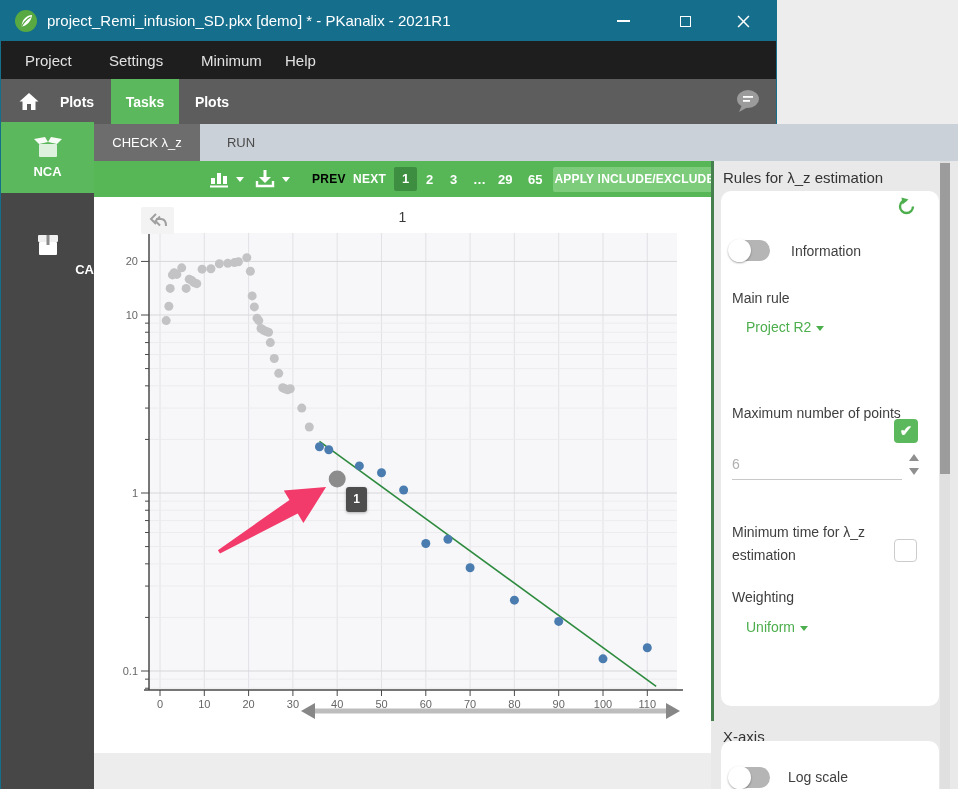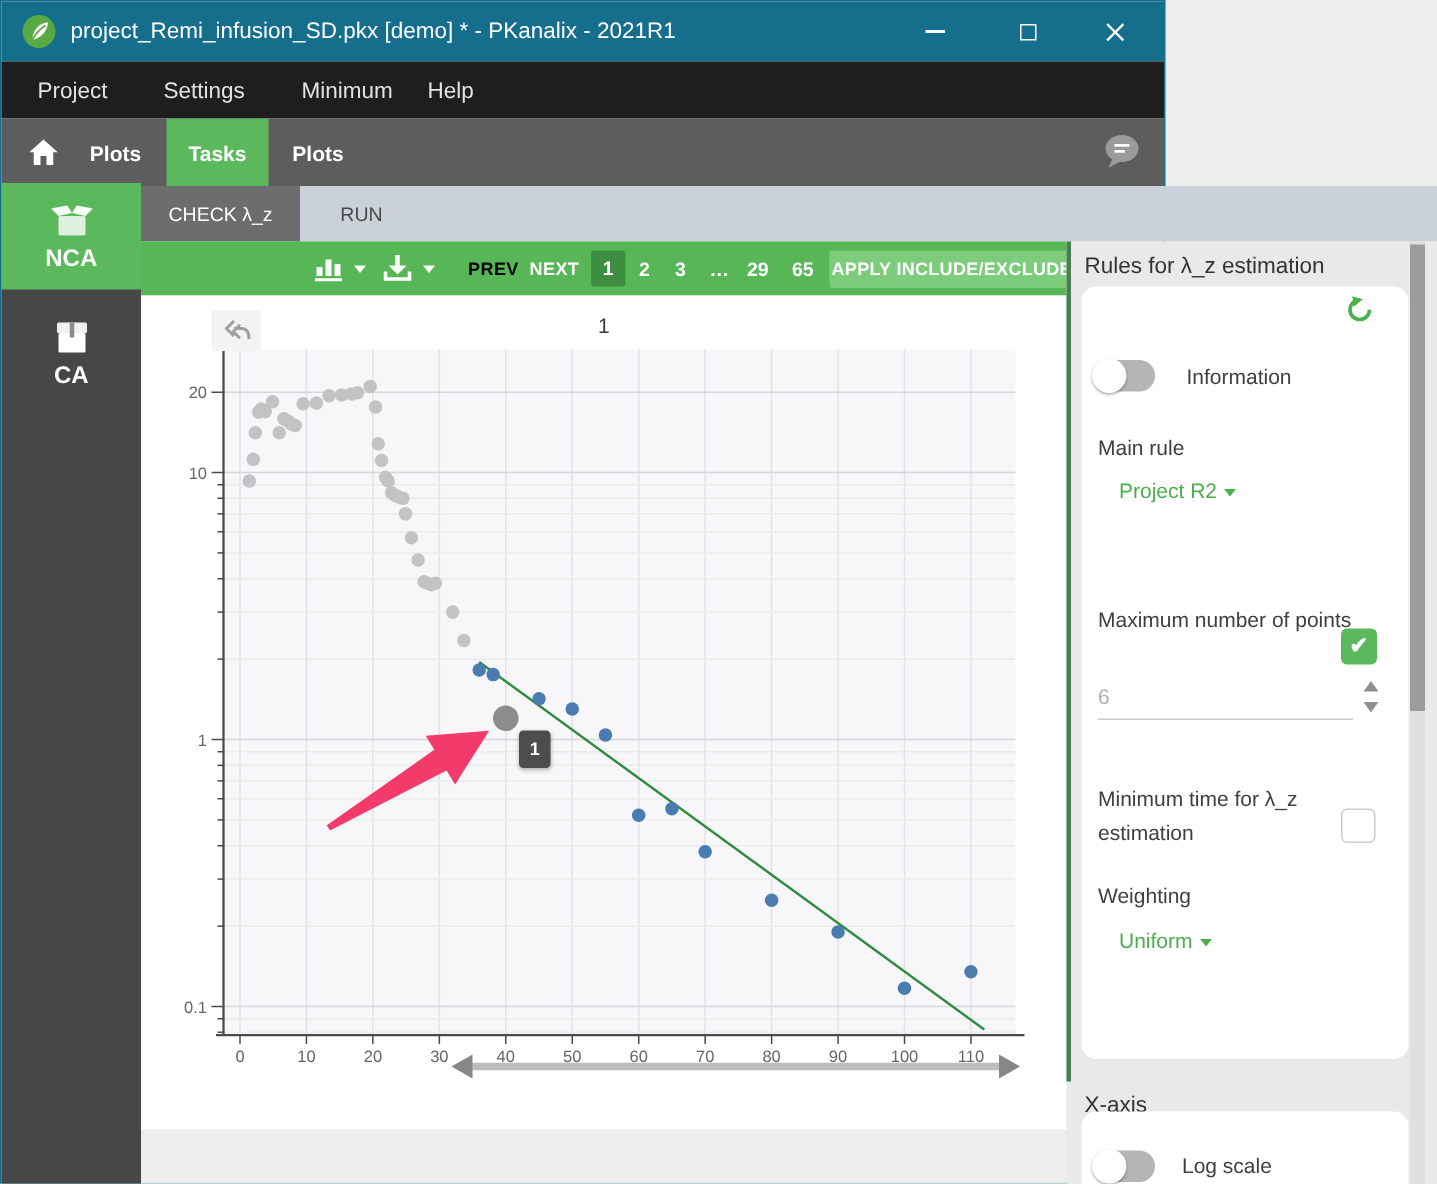--- a/index.html
+++ b/index.html
@@ -23,23 +23,23 @@
   .tabbar { position:absolute; left:0; top:78px; width:100%; height:45px; background:#5d5d5d; }
   .tabbar .home { position:absolute; left:16px; top:11px; width:24px; height:24px; }
   .navtab { position:absolute; top:0; height:45px; display:flex; align-items:center; justify-content:center; color:#fff; font-size:14px; font-weight:bold; }
   .navtab.data  { left:44px;  width:64px; }
   .navtab.tasks { left:110px; width:68px; background:#5cb85c;align-items:center; }
   .navtab.plots { left:180px; width:62px; }
   .bubble { position:absolute; right:14px; top:9px; width:28px; height:26px; }
 
   
   .sidebar { position:absolute; left:0; top:123px; width:93px; height:665px; background:#474747; }
-  .side-item { position:absolute; left:0; width:93px; text-align:center; color:#fff; font-size:16px; font-weight:bold; }
+  .side-item { position:absolute; left:0; width:93px; text-align:center; color:#fff; font-size:13px; font-weight:bold; }
   .side-item.nca { top:-2px; height:71px; background:#5cb85c; padding-top:14px; }
-  .side-item.ca  { top:76px;  height:64px; padding-top:12px; }
+  .side-item.ca  { top:96px;  height:64px; padding-top:12px;text-align:right; }
   .side-item svg { display:block; margin:0 auto 4px; }
 
   
   .substrip { position:absolute; left:93px; top:123px; width:865px; height:37px; background:#cbd1d9; }
   .subtab { position:absolute; top:0; height:37px; display:flex; align-items:center; justify-content:center; font-size:13px; }
   .subtab.check { left:0; width:106px; background:#6d6d6d; color:#fff; }
   .subtab.run   { left:106px; width:82px; color:#4a4a4a; }
 
   
   .toolbar { position:absolute; left:93px; top:160px; width:617px; height:36px; background:#57b757; color:#fff; }

